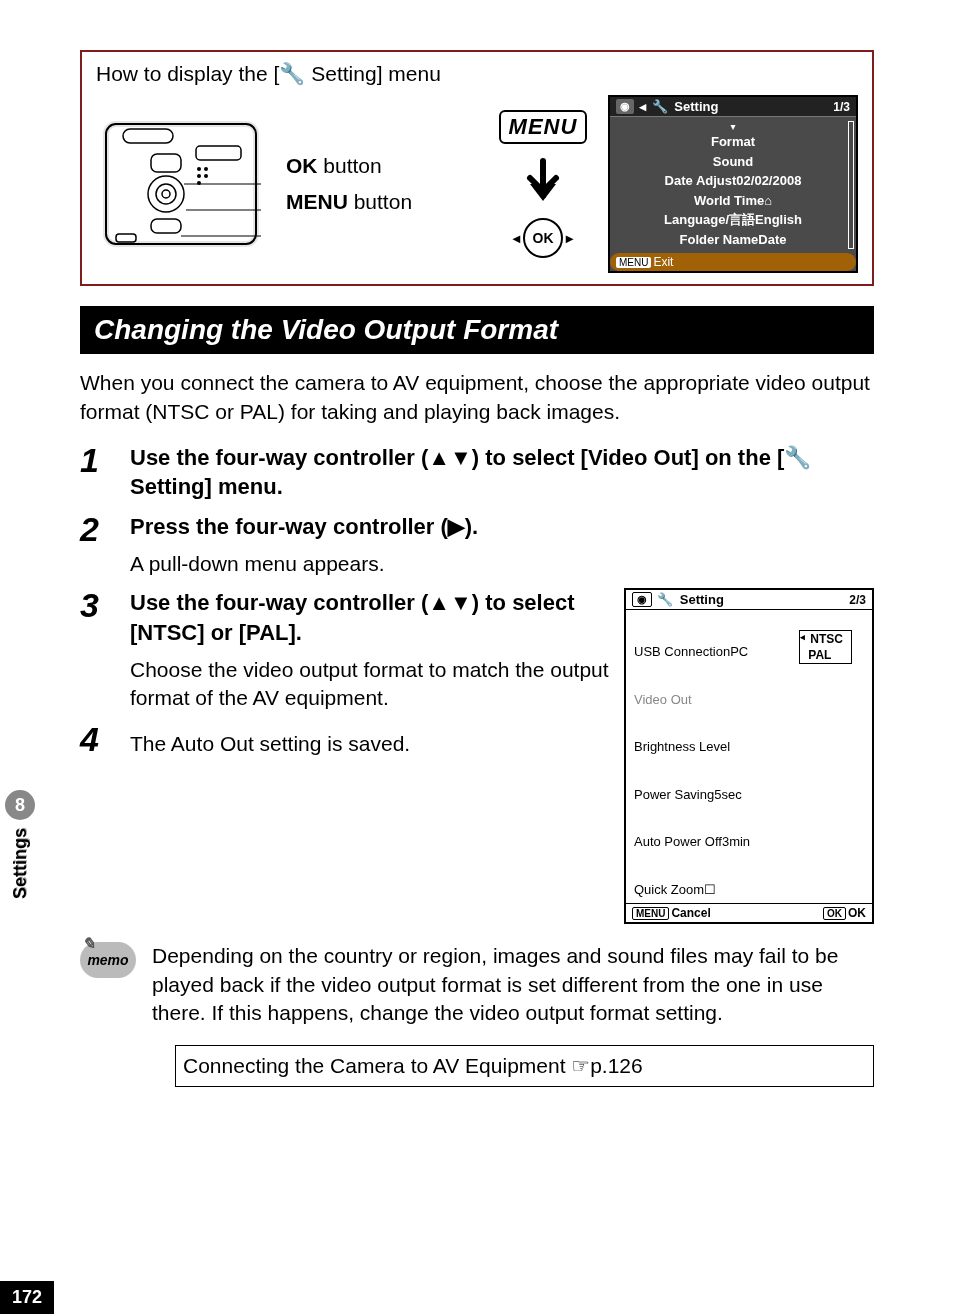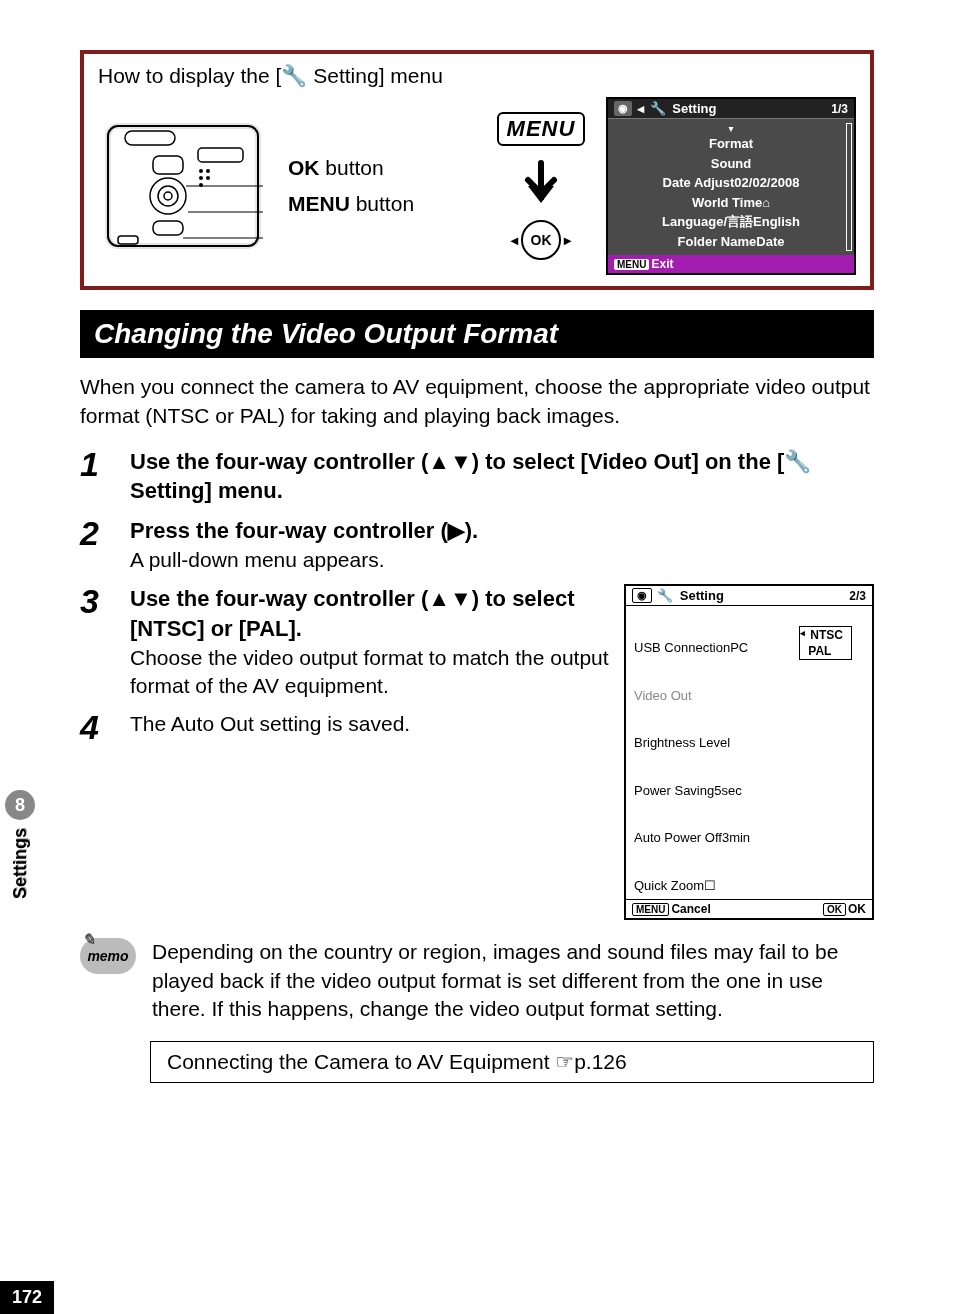--- a/index.html
+++ b/index.html
@@ -51,21 +51,21 @@
     position: absolute;
     left: 0;
     bottom: 0;
     background: #000;
     color: #fff;
     font-weight: bold;
     font-size: 18px;
     padding: 6px 12px;
   }
   .box1 {
-    border: 4px solid #7f1d1d;
+    border: 2px solid #7f1d1d;
     padding: 10px 14px 10px 14px;
     margin-bottom: 20px;
     font-size: 21px;
   }
   .box1-title { margin-bottom: 8px; }
   .box1-body { display: flex; align-items: center; gap: 10px; }
   .camera-svg { width: 180px; height: 180px; flex-shrink: 0; }
   .labels-col { flex: 1; font-size: 21px; line-height: 1.7; }
   .bold { font-weight: bold; }
   .flow-col { width: 110px; display: flex; flex-direction: column; align-items: center; gap: 12px; }
@@ -96,33 +96,33 @@
     flex-shrink: 0;
   }
   .screen1 .hdr {
     background: #222; display: flex; align-items: center; gap: 6px;
     padding: 2px 6px; font-weight: bold; border-bottom: 1px solid #777;
   }
   .screen1 .hdr .cam-icon { background: #666; padding: 1px 4px; border-radius: 2px; font-size: 11px; }
   .screen1 .hdr .page-ind { margin-left: auto; font-size: 12px; }
   .screen1 .body { padding: 4px 8px; position: relative; }
   .screen1 .row { display: flex; justify-content: center; line-height: 1.5; font-weight: bold; font-size: 13px; }
-  .screen1 .ftr { background: #a21caf; padding: 2px 6px; font-weight: bold; font-size: 12px; }
+  .screen1 .ftr { background: #a16207; padding: 2px 6px; font-weight: normal; font-size: 12px; border-radius: 9px; }
   .screen1 .ftr .btn { background: #fff; color: #000; padding: 0 3px; border-radius: 2px; font-size: 10px; margin-right: 2px; }
   .scrollbar { position: absolute; right: 2px; top: 4px; bottom: 4px; width: 6px; border: 1px solid #fff; }
   .section-header {
     background: #000; color: #fff; font-size: 28px; font-weight: bold;
     padding: 8px 14px; margin: 10px 0 14px 0; font-style: italic;
   }
   .intro { font-size: 21px; line-height: 1.4; margin-bottom: 16px; }
   .step { display: flex; gap: 20px; margin-bottom: 10px; }
   .step-num { font-size: 34px; font-weight: bold; font-style: italic; width: 30px; flex-shrink: 0; line-height: 1; }
   .step-body { flex: 1; font-size: 21px; }
   .step-title { font-weight: bold; font-size: 22px; line-height: 1.35; }
-  .step-desc { font-size: 21px; margin-top: 0; line-height: 1.35; }
+  .step-desc { font-size: 21px; margin-top: 8px; line-height: 1.35; }
   .step3-wrap { display: flex; gap: 14px; align-items: flex-start; }
   .step3-text { flex: 1; }
   .screen2 {
     width: 250px;
     border: 2px solid #000;
     background: #fff;
     color: #000;
     font-size: 13px;
     font-family: Arial, sans-serif;
     flex-shrink: 0;
@@ -146,22 +146,22 @@
   .memo-row { display: flex; gap: 16px; margin-top: 18px; align-items: flex-start; }
   .memo-icon {
     width: 56px; height: 36px; border-radius: 18px; background: #bbb;
     display: flex; align-items: center; justify-content: center;
     font-style: italic; font-weight: bold; font-size: 14px; flex-shrink: 0;
     position: relative;
   }
   .memo-icon::before { content: "✎"; position: absolute; top: -8px; left: 2px; font-size: 16px; color: #555;}
   .memo-text { font-size: 21px; line-height: 1.35; flex: 1; }
   .xref-box {
-    border: 1px solid #000; padding: 8px 16px; font-size: 21px; margin-top: 18px;
-    margin-left: 70px;
+    border: 1px solid #000; padding: 8px 7px; font-size: 21px; margin-top: 18px;
+    margin-left: 95px;
   }
   .wrench { display: inline-block; }
 </style>
 </head>
 <body>
 
 <div class="side-tab">
   <div class="circle">8</div>
   <div class="label">Settings</div>
 </div>

